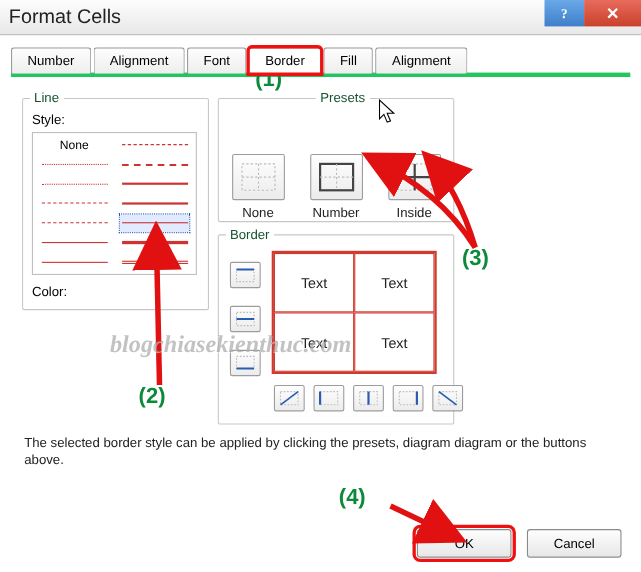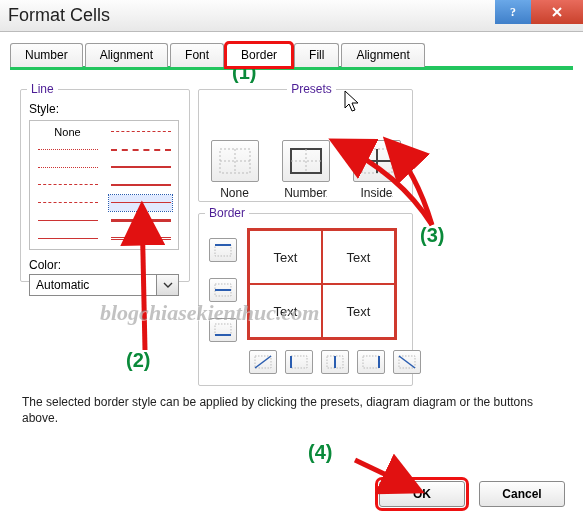--- a/index.html
+++ b/index.html
@@ -62,21 +62,21 @@
   }
   fieldset.grp {
     position: absolute;
     border: 1px solid #c8c8c8;
     border-radius: 2px;
     padding: 0;
   }
   fieldset.grp > legend {
     padding: 0 4px;
     font-size: 12px;
-    color: #4c1d95;
+    color: #14532d;
     margin-left: 6px;
   }
   
   .grp-line   { left: 8px;  top: 12px; width: 170px; height: 200px; }
   .style-lbl { position: absolute; left: 8px; top: 6px; }
   .style-box {
     position: absolute; left: 8px; top: 24px;
     width: 150px; height: 130px;
     border: 1px solid #bfbfbf; background: #fff;
     display: grid; grid-template-columns: 1fr 1fr; grid-template-rows: repeat(7,1fr);
@@ -146,21 +146,21 @@
   .bottombar {
     position:absolute; left:0; right:0; bottom:4px; height:44px;
     display:flex; justify-content:flex-end; align-items:center; gap:14px;
     padding-right:18px;
   }
   .pushbtn {
     width:86px; height:26px;
     border:1px solid #8a8a8a; border-radius:3px;
     background:linear-gradient(#fefefe,#e7e7e7);
     cursor:pointer; font-size:12px;
-    display:flex; align-items:center; justify-content:center;font-weight:bold;
+    display:flex; align-items:center; justify-content:center;
   }
   .pushbtn.ok { outline:3px solid #e11; outline-offset:1px; }
   
   .overlay { position:absolute; left:0; top:0; width:100%; height:100%; pointer-events:none; }
   .ann-num {
     position:absolute; font: bold 20px/1 "Segoe UI", sans-serif; color:#0a8a3a;
   }
   .watermark {
     position:absolute; left:100px; top:300px;
     font: italic bold 22px Georgia, serif;
@@ -241,28 +241,20 @@
           <span class="sline thicker"></span>
         </div>
       <div class="style-cell">
           <span class="sline solid" style="border-top-width:1px"></span>
         </div>
       <div class="style-cell">
           <span class="sline dbl"></span>
         </div>
     </div>
     <span class="color-lbl">Color:</span>
-    <div class="color-sel">
-      <div class="val">Automatic</div>
-      <div class="btn">
-        <svg width="10" height="6">
-            <path d="M1 1 L5 5 L9 1" fill="none" stroke="#333" stroke-width="1.4"></path>
-          </svg>
-      </div>
-    </div>
   </fieldset>
 
   <fieldset class="grp grp-presets">
     <legend>Presets</legend>
     <div class="preset-row">
       <div class="preset">
         <div class="icon">
           <svg width="34" height="28">
               <rect x="2" y="2" width="30" height="24" fill="none" stroke="#bbb" stroke-dasharray="2 2"></rect>
               <line x1="17" y1="2" x2="17" y2="26" stroke="#bbb" stroke-dasharray="2 2"></line>

